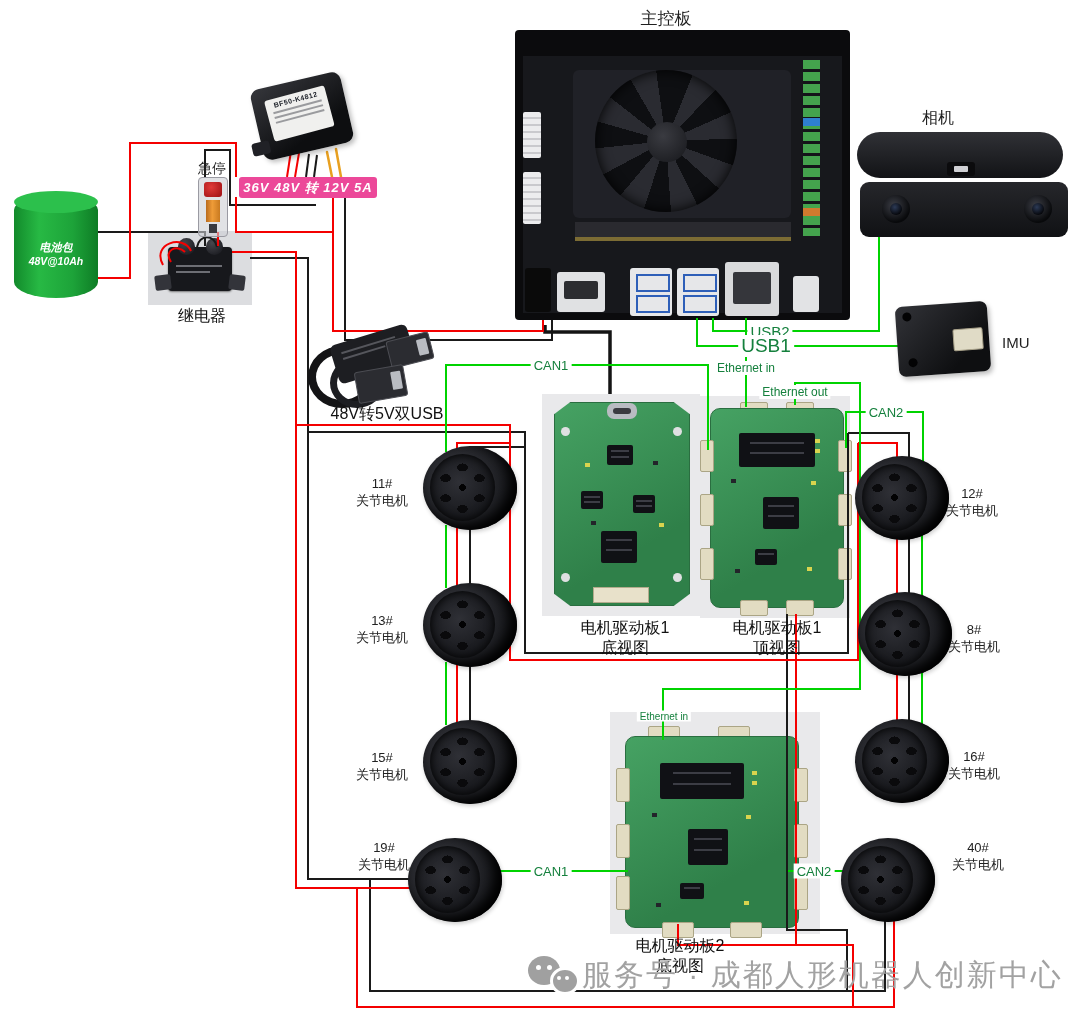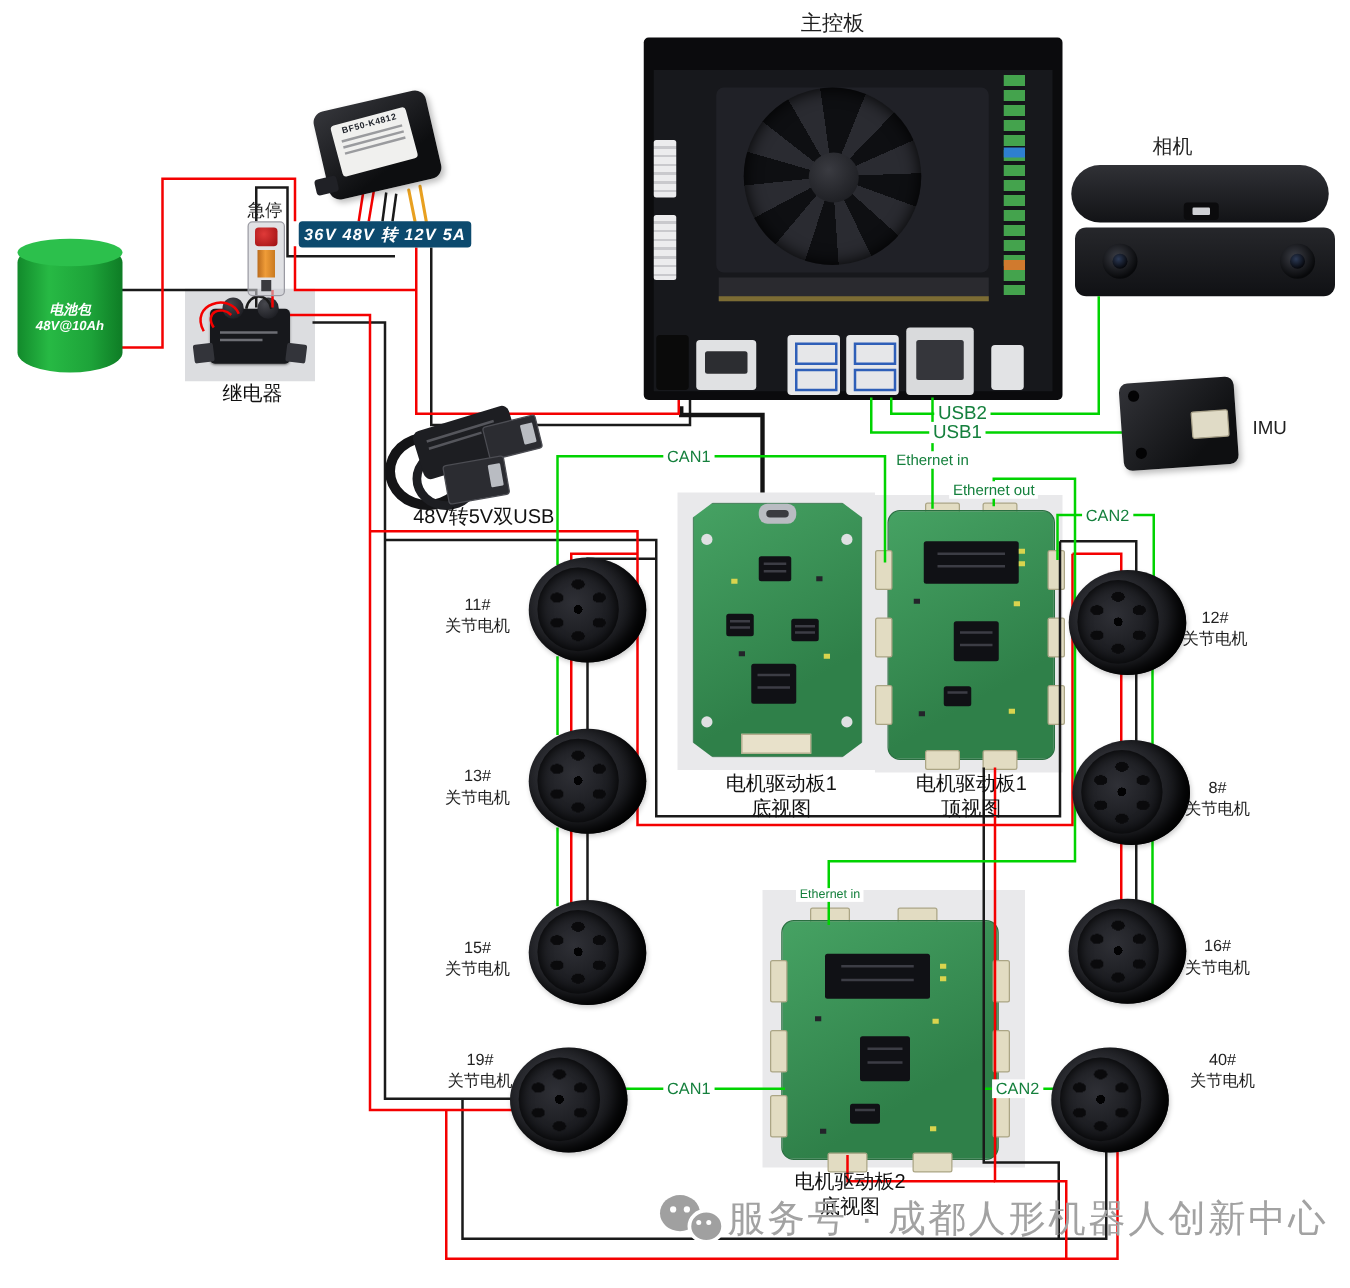--- a/index.html
+++ b/index.html
@@ -29,21 +29,21 @@
   .relaybody i+i{top:24px;width:34px;}
   .rterm{position:absolute;width:17px;height:17px;border-radius:50%;background:radial-gradient(circle at 35% 30%,#46474d,#121318);top:-9px;}
   .rtab{position:absolute;width:16px;height:15px;background:#33343a;border-radius:2px;top:28px;}
   
   .dcdc{left:256px;top:80px;width:92px;height:72px;transform:rotate(-13deg);background:linear-gradient(155deg,#35363b,#0d0e10 70%);
         border-radius:9px;z-index:4;box-shadow:2px 3px 5px #0004;}
   .dcdc .sticker{position:absolute;left:13px;top:12px;width:62px;height:42px;background:#f0f0ee;border-radius:3px;transform:rotate(-2deg);overflow:hidden;}
   .dcdc .sticker .t{font-size:7px;font-weight:bold;color:#20242c;text-align:center;margin-top:3px;letter-spacing:.5px;}
   .dcdc .sticker .l{height:2px;background:#9a9b9e;margin:3px 6px 0 6px;}
   .dcdc .ear{position:absolute;left:-10px;top:52px;width:18px;height:13px;background:#202126;border-radius:3px;}
-  .banner{left:239px;top:177px;width:138px;height:21px;background:#0c4a6e;border-radius:3px;z-index:4;
+  .banner{left:239px;top:177px;width:138px;height:21px;background:#ec4899;border-radius:3px;z-index:4;
           display:flex;align-items:center;justify-content:center;}
   .banner span{color:#fff;font-weight:bold;font-style:italic;font-size:13px;letter-spacing:1px;white-space:nowrap;}
   
   .mainboard{left:515px;top:30px;width:335px;height:290px;background:#0b0b0d;border-radius:4px;z-index:2;}
   .mb-pcb{position:absolute;left:8px;top:26px;width:319px;height:257px;background:#17181c;}
   .mb-fanmod{position:absolute;left:58px;top:40px;width:218px;height:148px;background:#202127;border-radius:6px;}
   .mb-fan{position:absolute;left:80px;top:40px;width:142px;height:142px;border-radius:50%;
           background:repeating-conic-gradient(#0e0f12 0deg 22deg,#2a2b31 22deg 44deg);box-shadow:inset 0 0 14px #000;}
   .mb-hub{position:absolute;left:132px;top:92px;width:40px;height:40px;border-radius:50%;background:radial-gradient(circle at 40% 35%,#3a3b41,#16171b);}
   .mb-dimm{position:absolute;left:60px;top:192px;width:216px;height:15px;background:#2a2a2f;border-bottom:4px solid #7c6c34;}
@@ -171,21 +171,21 @@
       <polyline points="446,662 446,725"></polyline>
       <polyline points="500,871 628,871"></polyline>
       <polyline points="846,448 846,412 923,412 923,466"></polyline>
       <polyline points="922,535 922,597"></polyline>
       <polyline points="922,671 922,724"></polyline>
       <polyline points="788,871 843,871"></polyline>
     </g>
   </svg>
 
   <span class="wirelbl" style="left:770px;top:331px;font-size:15px;">USB2</span>
-  <span class="wirelbl" style="left:766px;top:346px;font-size:15px;">USB1</span>
+  <span class="wirelbl" style="left:766px;top:346px;font-size:19px;">USB1</span>
   <span class="wirelbl" style="left:746px;top:368px;font-size:12px;">Ethernet in</span>
   <span class="wirelbl" style="left:795px;top:392px;font-size:12px;">Ethernet out</span>
   <span class="wirelbl" style="left:664px;top:716px;font-size:10px;">Ethernet in</span>
   <span class="wirelbl" style="left:551px;top:365px;font-size:13px;">CAN1</span>
   <span class="wirelbl" style="left:886px;top:412px;font-size:13px;">CAN2</span>
   <span class="wirelbl" style="left:551px;top:871px;font-size:13px;">CAN1</span>
   <span class="wirelbl" style="left:814px;top:871px;font-size:13px;">CAN2</span>
 
   <div class="abs battery">
     <div class="cap"></div>

